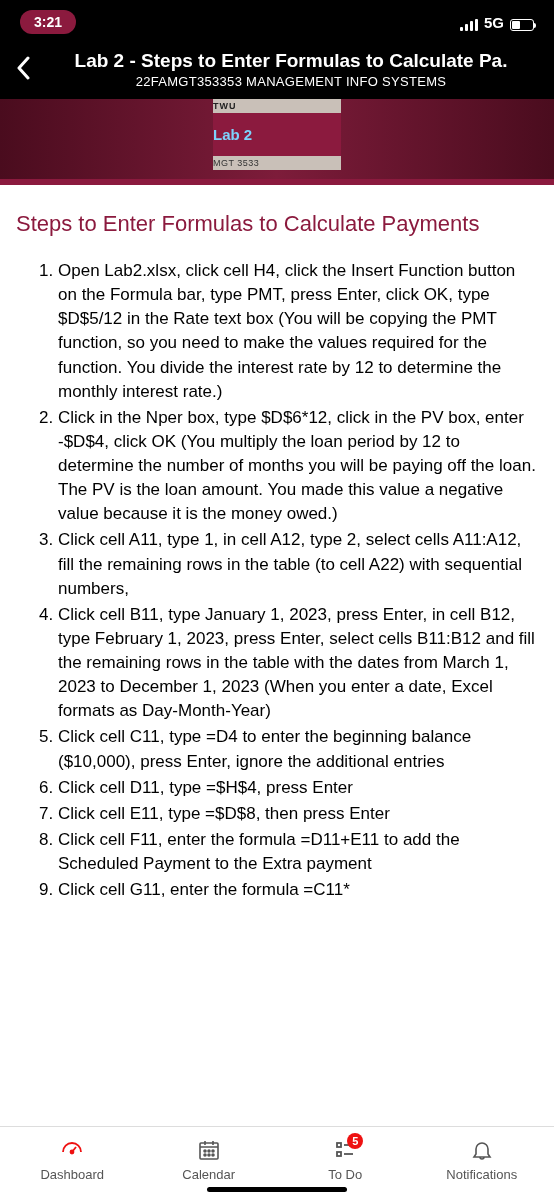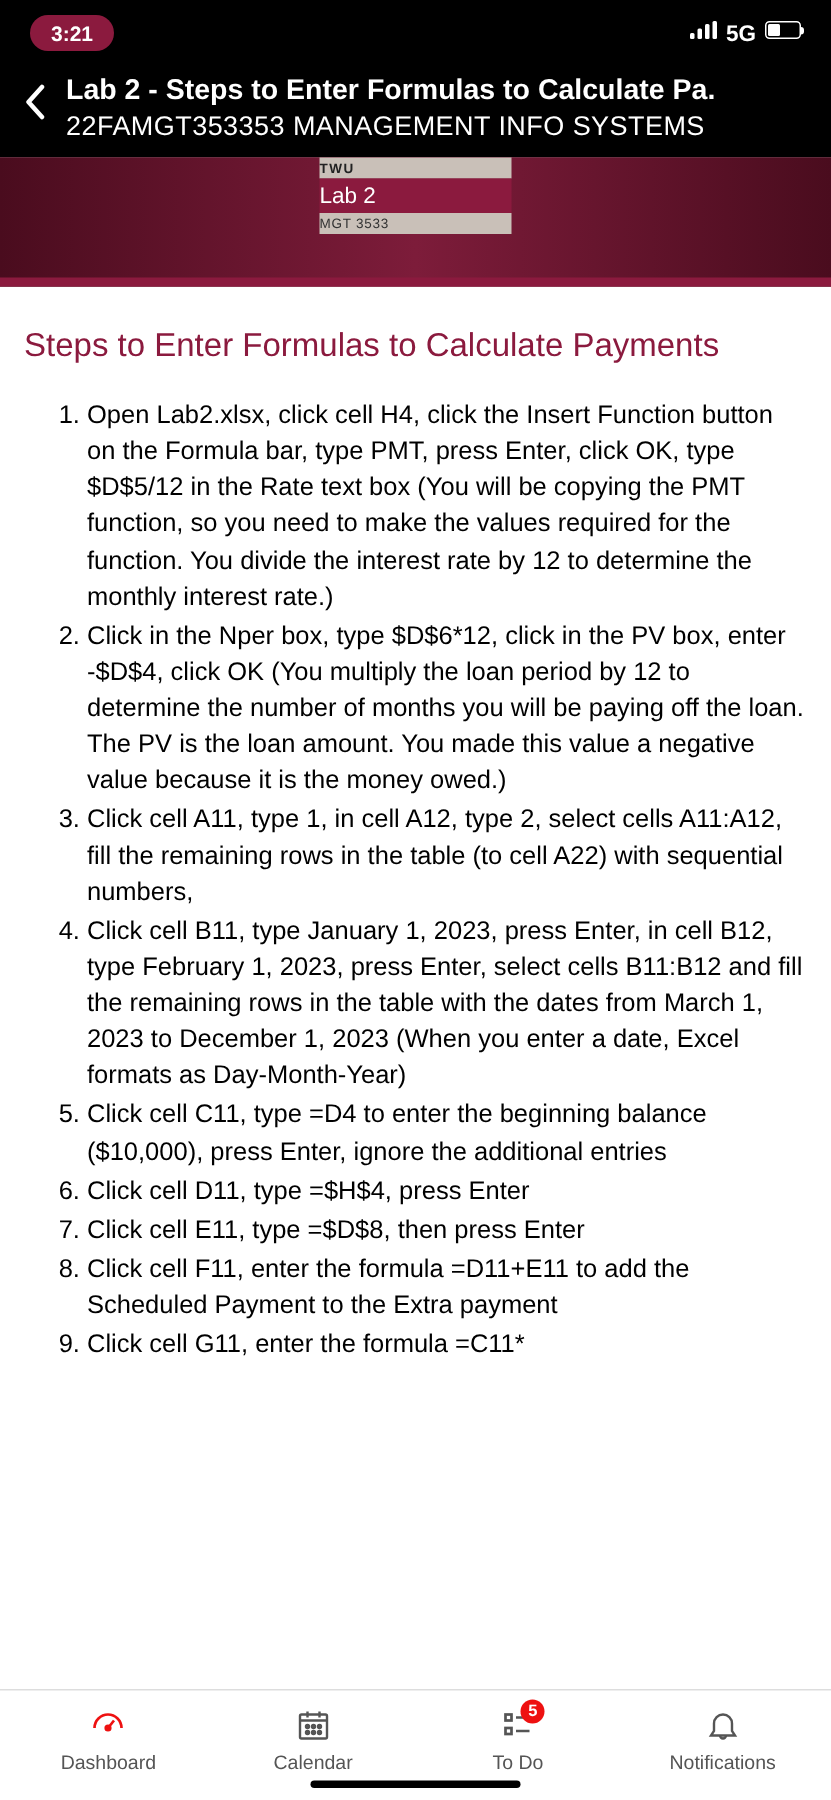--- a/index.html
+++ b/index.html
@@ -1,41 +1,41 @@
 <!DOCTYPE html>
 <html><head>
   <meta charset="utf-8">
   <style>
     * { margin: 0; padding: 0; box-sizing: border-box; }
     body { font-family: -apple-system, BlinkMacSystemFont, "Helvetica Neue", sans-serif; width: 554px; height: 1200px; overflow: hidden; background: #fff; position: relative; }
     
     .status-bar { background: #000; color: #fff; height: 44px; display: flex; align-items: center; justify-content: space-between; padding: 0 20px; font-size: 15px; font-weight: 600; }
     .status-time { background: #8B1A3E; padding: 4px 14px; border-radius: 14px; font-size: 14px; }
-    .status-right { display: flex; align-items: flex-start; gap: 6px; }
+    .status-right { display: flex; align-items: flex-end; gap: 6px; }
     .signal-bars { display: flex; align-items: flex-end; gap: 2px; height: 12px; }
     .signal-bars span { width: 3px; background: #fff; border-radius: 1px; }
     .signal-bars span:nth-child(1){height:4px} .signal-bars span:nth-child(2){height:7px}
     .signal-bars span:nth-child(3){height:10px} .signal-bars span:nth-child(4){height:12px}
     .battery { width: 24px; height: 12px; border: 1px solid #fff; border-radius: 3px; position: relative; padding: 1px; }
     .battery::after { content:''; position:absolute; right:-3px; top:3px; width:2px; height:5px; background:#fff; border-radius:0 2px 2px 0; }
     .battery-fill { width: 40%; height: 100%; background: #fff; border-radius: 1px; }
     
     .header { background: #000; color: #fff; padding: 6px 16px 10px; display: flex; align-items: flex-start; gap: 14px; }
     .back-icon { font-size: 26px; line-height: 1; padding-top: 6px; color: #fff; }
-    .header-text { flex: 1; overflow: hidden; }
+    .header-text { flex: 1; overflow: hidden; text-align: center; }
     .header-title { font-size: 19px; font-weight: 700; white-space: nowrap; overflow: hidden; }
-    .header-sub { font-size: 18px; font-weight: 500; margin-top: 2px; letter-spacing: 0.3px; }
+    .header-sub { font-size: 13px; font-weight: 500; margin-top: 2px; letter-spacing: 0.3px; }
     .chevron-left { color: #000; font-size: 42px; font-weight: bold; position: absolute; right: -2px; top: 100px; text-shadow: -2px 0 0 #333; }
     
     .hero { height: 86px; position: relative; background: #6b1530; }
     .hero::before { content:''; position:absolute; inset:0; background: linear-gradient(90deg,#4a0c1e 0%, #7d1c3a 50%, #4a0c1e 100%); }
     .hero::after { content:''; position:absolute; left:0; right:0; bottom:0; height:6px; background:#8B1A3E; }
     .hero-pill { position: absolute; left: 50%; transform: translateX(-50%); top: 0; width: 128px; text-align: left; z-index: 2; }
     .pill-top { background: #c9c0b8; color: #222; font-size: 9px; padding: 2px 0; font-weight: 600; letter-spacing: 1px; }
-    .pill-mid { background: #8B1A3E; color: #ffffff; font-size: 15px; font-weight: 400; padding: 3px 0; }
+    .pill-mid { background: #8B1A3E; color: #7dd3fc; font-size: 15px; font-weight: 700; padding: 13px 0; }
     .pill-bot { background: #c9c0b8; color: #333; font-size: 9px; padding: 2px 0; letter-spacing: 0.5px; }
     
     .content { padding: 26px 16px 0; }
     .content-title { color: #8B1A3E; font-size: 22px; font-weight: 400; margin-bottom: 22px; }
     ol.steps { padding-left: 42px; }
     ol.steps li { font-size: 17px; line-height: 1.42; margin-bottom: 2px; color: #000; }
     .truncated { font-size: 17px; padding-left: 42px; }
     
     .tab-bar { position: absolute; bottom: 0; left: 0; right: 0; height: 74px; border-top: 1px solid #ddd; display: flex; justify-content: space-around; align-items: flex-start; padding: 10px 4px 0; background: #fff; }
     .tab { flex: 1; text-align: center; color: #555; font-size: 13px; position: relative; }

